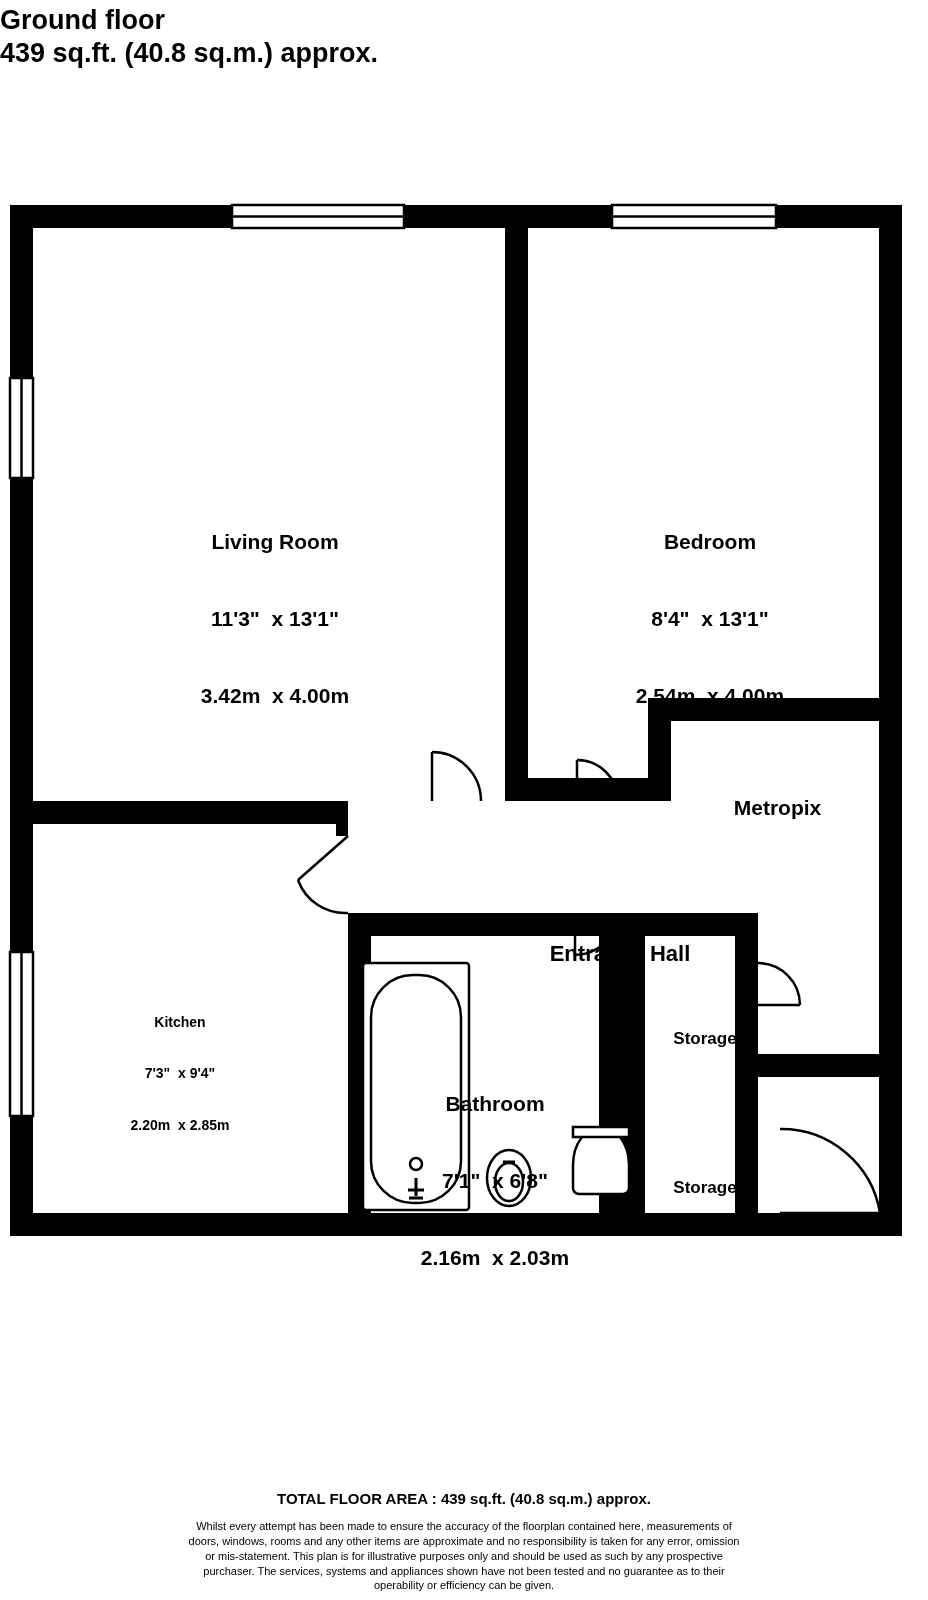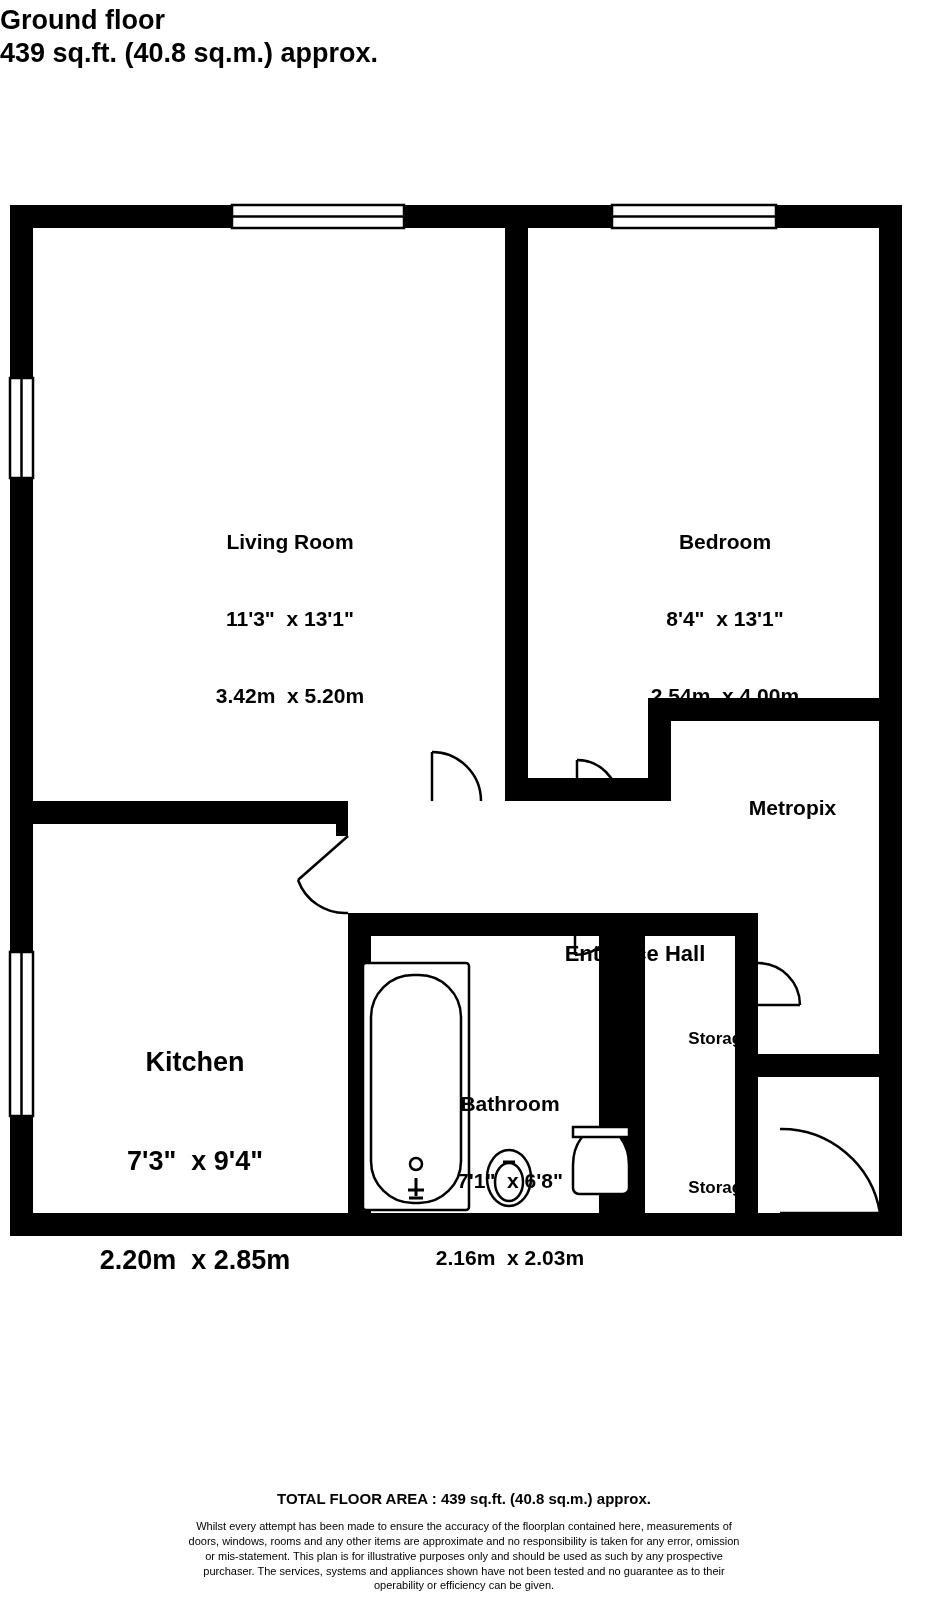--- a/index.html
+++ b/index.html
@@ -37,21 +37,20 @@
     height: 1600px;
   }
 
   
   .room-label {
     position: absolute;
     text-align: center;
     font-weight: bold;
     line-height: 1.22;
     white-space: pre;
-    margin-left: 15px;
   }
   .room-label .name { display: block; }
   .room-label .dim  { display: block; }
 
   #label-living {
     left: 110px;
     top: 478px;
     width: 330px;
     font-size: 21px;
   }
@@ -71,21 +70,21 @@
     left: 430px;
     top: 887px;
     width: 380px;
     font-size: 22px;
     text-align: center;
   }
   #label-kitchen {
     left: 15px;
     top: 980px;
     width: 330px;
-    font-size: 27px;
+    font-size: 14px;
   }
   #label-bathroom {
     left: 370px;
     top: 1040px;
     width: 250px;
     font-size: 21px;
   }
   #label-storage-1 {
     left: 640px;
     top: 988px;
@@ -259,21 +258,21 @@
     <g>
       <path d="M 573 1165 A 28 38 0 1 1 629 1165 L 629 1188 A 6 6 0 0 1 623 1194 L 579 1194 A 6 6 0 0 1 573 1188 Z"></path>
       <rect x="573" y="1127" width="56" height="10"></rect>
     </g>
   </g>
 </svg>
 
 <div class="room-label" id="label-living">
   <span class="name">Living Room</span>
   <span class="dim">11'3"  x 13'1"</span>
-  <span class="dim">3.42m  x 5.20m</span>
+  <span class="dim">3.42m  x 4.00m</span>
 </div>
 
 <div class="room-label" id="label-bedroom">
   <span class="name">Bedroom</span>
   <span class="dim">8'4"  x 13'1"</span>
   <span class="dim">2.54m  x 4.00m</span>
 </div>
 
 <div class="room-label" id="label-wardrobe">
   <span class="name">Metropix</span>

